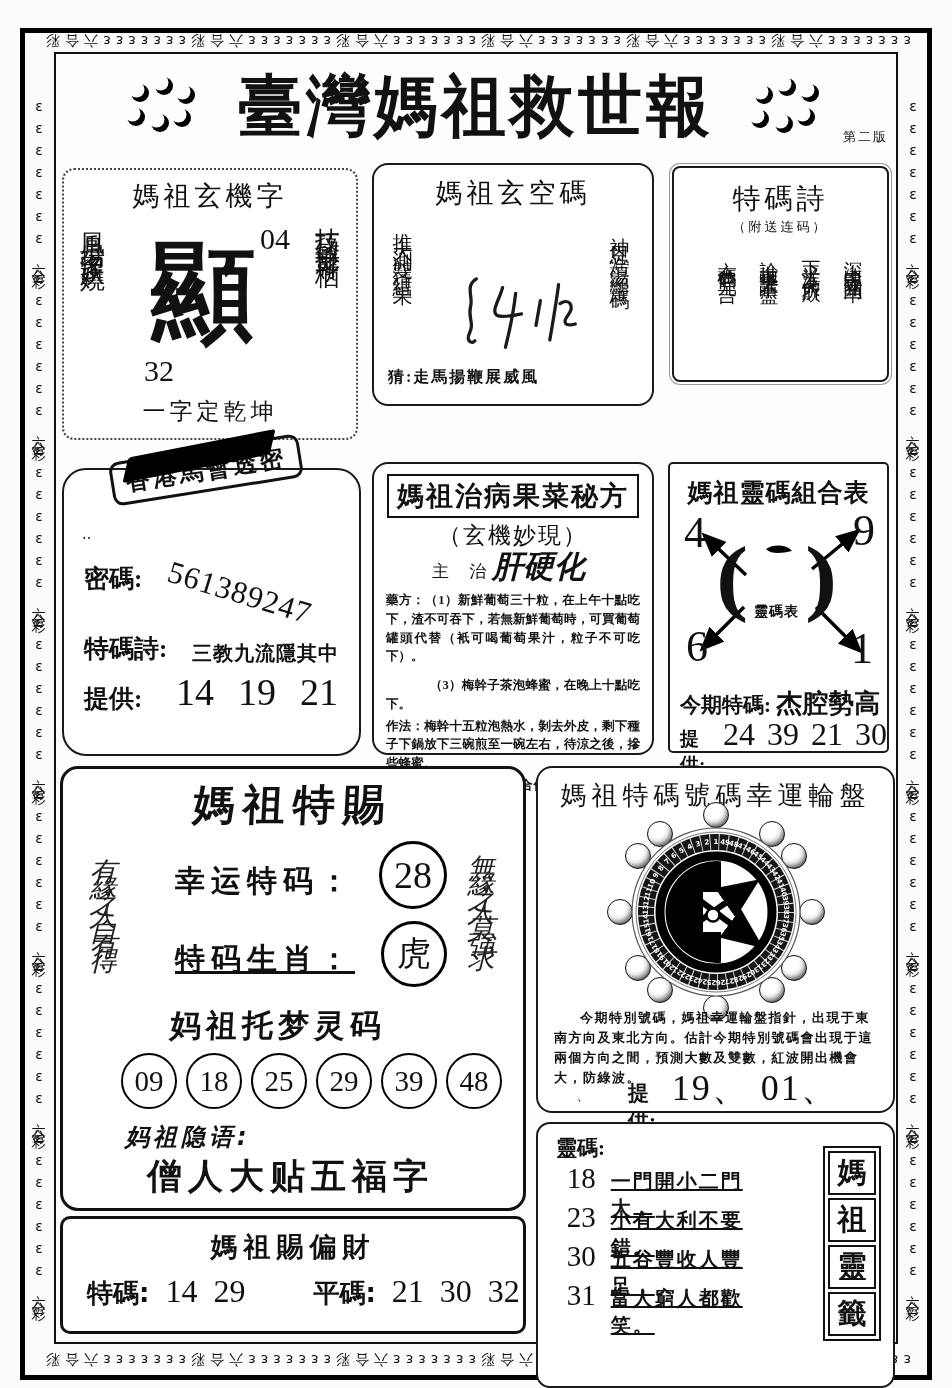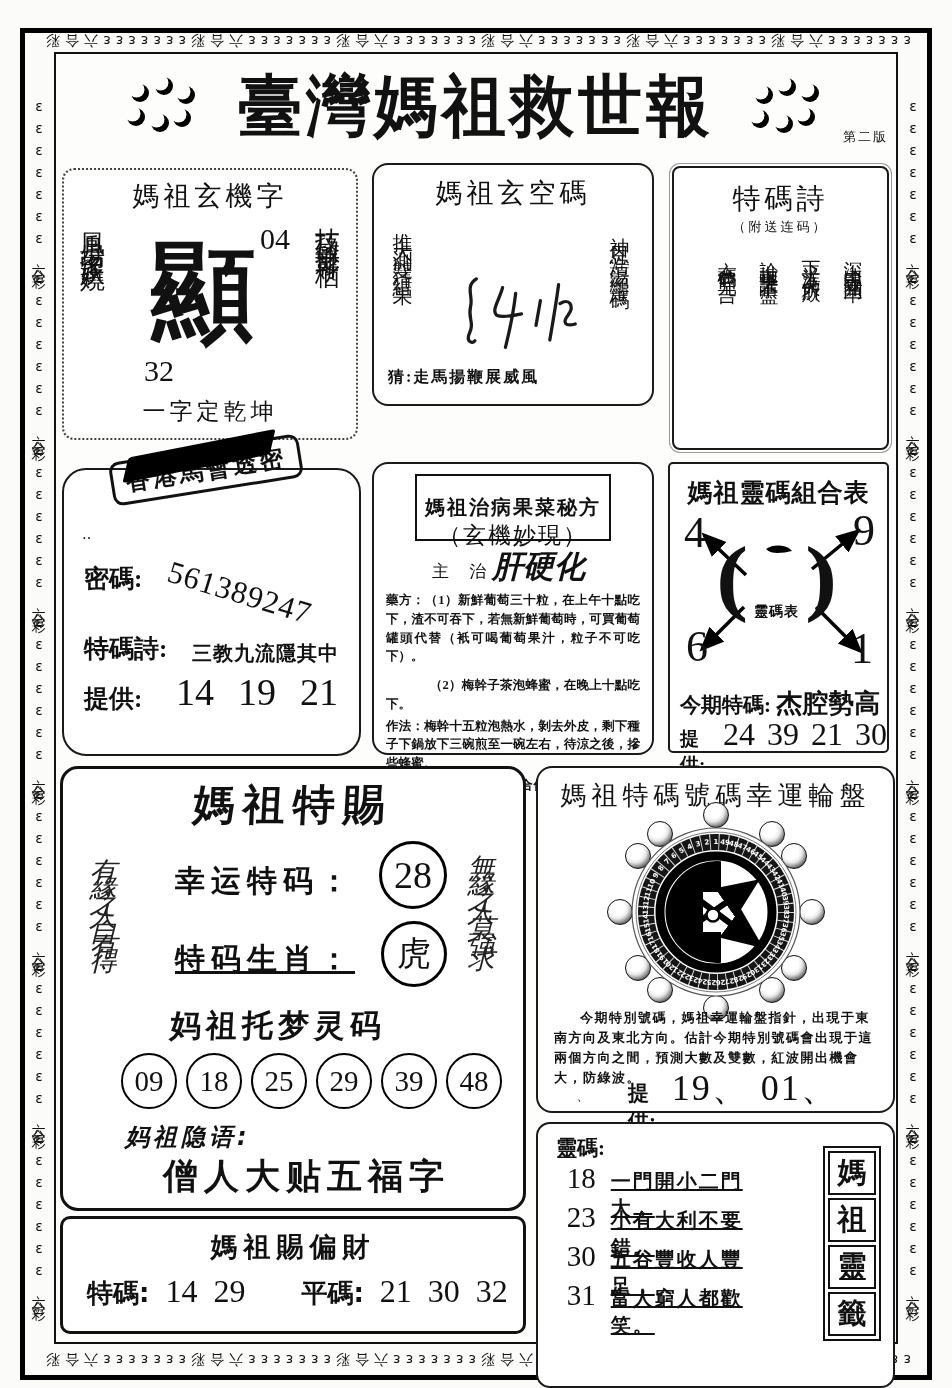--- a/index.html
+++ b/index.html
@@ -25,32 +25,32 @@
   .serifnum{font-family:"Liberation Serif",serif;}
   .kai{font-family:"Liberation Serif","DejaVu Serif",serif;}
   .heiti{font-family:"DejaVu Sans","Liberation Sans",sans-serif;}
   .boxtitle{font-size:27px;letter-spacing:4px;text-align:center;white-space:nowrap;}
   
   #box-xuanji{left:62px;top:168px;width:296px;height:272px;border:2px dotted #444;border-radius:12px;}
   #box-xuanji .main-char{font-size:104px;font-weight:700;line-height:1;}
   
   #box-xuankong{left:372px;top:163px;width:282px;height:243px;border-radius:16px;}
   
-  #box-temashi{left:672px;top:166px;width:217px;height:284px;border-radius:8px;box-shadow:0 0 0 2px #fff,0 0 0 3px #999;}
+  #box-temashi{left:672px;top:166px;width:217px;height:216px;border-radius:8px;box-shadow:0 0 0 2px #fff,0 0 0 3px #999;}
   .vpoem{writing-mode:vertical-rl;text-orientation:upright;height:212px;font-size:19px;letter-spacing:4px;}
   .vpoem div{margin-left:16px;}
   
   #box-hkjc{left:62px;top:468px;width:299px;height:288px;border-radius:24px;}
   .stamp{position:absolute;left:46px;top:-22px;transform:rotate(-9deg);border:3px solid #111;border-radius:10px;padding:3px 12px;font-size:24px;font-weight:700;letter-spacing:3px;background:transparent;white-space:nowrap;}
   .stamp-blob{position:absolute;left:60px;top:-26px;width:150px;height:24px;background:#000;transform:rotate(-11deg) skewX(-24deg);border-radius:3px;}
   .lbl{font-weight:700;}
   
   #box-remedy{left:372px;top:462px;width:282px;height:293px;border-radius:16px;}
   #box-remedy p{margin:3px 0;font-size:12.5px;font-weight:700;line-height:1.5;text-align:justify;}
-  .remedy-title{display:inline-block;border:2.5px solid #111;padding:18px 8px;font-size:20px;font-weight:700;letter-spacing:2px;}
+  .remedy-title{display:inline-block;border:2.5px solid #111;padding:2px 8px;font-size:27px;font-weight:700;letter-spacing:2px;}
   
   #box-combo{left:668px;top:462px;width:221px;height:291px;border-radius:5px;}
   .corner-num{font-size:44px;font-family:"Liberation Serif",serif;line-height:1;}
   .paren{font-size:84px;font-weight:700;line-height:1;transform:scaleX(1.15);}
   
   #box-teci{left:60px;top:766px;width:466px;height:445px;border:3px solid #111;border-radius:18px;}
   .hand-v{writing-mode:vertical-rl;text-orientation:upright;font-size:27px;font-style:italic;letter-spacing:15px;color:#222;}
   .circle-num{display:inline-flex;align-items:center;justify-content:center;border:2px solid #000;border-radius:50%;font-family:"Liberation Serif",serif;}
   
   #box-wheel{left:536px;top:766px;width:359px;height:347px;border-radius:16px;}
@@ -200,21 +200,21 @@
 
   <div class="box b-solid" id="box-remedy">
     <div class="abs" style="left:0;right:0;top:10px;text-align:center;">
       <span class="remedy-title">媽祖治病果菜秘方</span>
     </div>
     <div class="abs" style="left:0;right:0;top:56px;text-align:center;font-size:23px;letter-spacing:2px;">（玄機妙現）</div>
     <div class="abs" style="left:58px;top:96px;font-size:17px;letter-spacing:8px;">主 治</div>
     <div class="abs" style="left:118px;top:82px;font-size:31px;font-weight:800;font-style:italic;">肝硬化</div>
     <div class="abs" style="left:12px;right:12px;top:124px;">
       <p>藥方：（1）新鮮葡萄三十粒，在上午十點吃下，渣不可吞下，若無新鮮葡萄時，可買葡萄罐頭代替（衹可喝葡萄果汁，粒子不可吃下）。</p>
-      <p style="text-indent:3.5em;margin-top:10px;">（2）梅幹子茶泡蜂蜜，在晚上十點吃下。</p>
+      <p style="text-indent:3.5em;margin-top:10px;">（3）梅幹子茶泡蜂蜜，在晚上十點吃下。</p>
       <p>作法：梅幹十五粒泡熱水，剝去外皮，剩下種子下鍋放下三碗煎至一碗左右，待涼之後，摻些蜂蜜。</p>
       <p>說明：以上二方按時配合使用，連續服用十天，有奇特的功效。</p>
     </div>
   </div>
 
   <div class="box b-solid" id="box-combo">
     <div class="abs heiti" style="left:0;right:0;top:12px;text-align:center;font-size:25px;font-weight:900;letter-spacing:1px;">媽祖靈碼組合表</div>
     <div class="abs" style="left:0;top:45px;width:217px;height:175px;">
       <svg class="abs" style="left:0;top:0;" width="217" height="175" viewBox="0 0 217 175">
         <defs>
@@ -262,21 +262,21 @@
     <div class="abs heiti" style="left:0;right:30px;top:236px;text-align:center;font-size:31px;font-weight:900;letter-spacing:5px;transform:skewX(-3deg);">妈祖托梦灵码</div>
     <div class="abs num-row" style="left:58px;top:284px;gap:9px;">
       <span class="circle-num" style="width:52px;height:52px;font-size:29px;">09</span>
       <span class="circle-num" style="width:52px;height:52px;font-size:29px;">18</span>
       <span class="circle-num" style="width:52px;height:52px;font-size:29px;">25</span>
       <span class="circle-num" style="width:52px;height:52px;font-size:29px;">29</span>
       <span class="circle-num" style="width:52px;height:52px;font-size:29px;">39</span>
       <span class="circle-num" style="width:52px;height:52px;font-size:29px;">48</span>
     </div>
     <div class="abs heiti" style="left:62px;top:352px;font-size:24px;font-weight:900;font-style:italic;letter-spacing:4px;">妈祖隐语:</div>
-    <div class="abs" style="left:84px;top:384px;font-size:35px;font-weight:600;letter-spacing:6px;margin-left:16px;">僧人大贴五福字</div>
+    <div class="abs" style="left:84px;top:384px;font-size:35px;font-weight:600;letter-spacing:6px;">僧人大贴五福字</div>
   </div>
 
   <div class="box b-solid" id="box-wheel">
     <div class="abs" style="left:0;right:0;top:10px;text-align:center;font-size:26px;letter-spacing:5px;">媽祖特碼號碼幸運輪盤</div>
     <div class="abs" style="left:70px;top:36px;width:216px;height:216px;">
       <div class="pearl" style="left:95px;top:-2px;"></div>
       <div class="pearl" style="left:191px;top:95px;"></div>
       <div class="pearl" style="left:95px;top:191px;"></div>
       <div class="pearl" style="left:-1px;top:95px;"></div>
       <div class="pearl" style="left:173px;top:39px;"></div>
@@ -391,20 +391,20 @@
       <div class="s">籤</div>
     </div>
   </div>
 
   <div class="box" id="box-piancai">
     <div class="abs heiti" style="left:0;right:0;top:10px;text-align:center;font-size:27px;font-weight:900;letter-spacing:6px;">媽祖賜偏財</div>
     <div class="abs num-row" style="left:24px;top:54px;gap:16px;align-items:baseline;">
       <span class="heiti" style="font-size:26px;font-weight:900;">特碼:</span>
       <span class="bignum">14</span>
       <span class="bignum">29</span>
-      <span class="heiti" style="font-size:26px;font-weight:900;margin-left:40px;">平碼:</span>
+      <span class="heiti" style="font-size:26px;font-weight:900;margin-left:52px;">平碼:</span>
       <span class="bignum">21</span>
       <span class="bignum">30</span>
       <span class="bignum">32</span>
     </div>
   </div>
 
 </div>
 
 </body></html>

